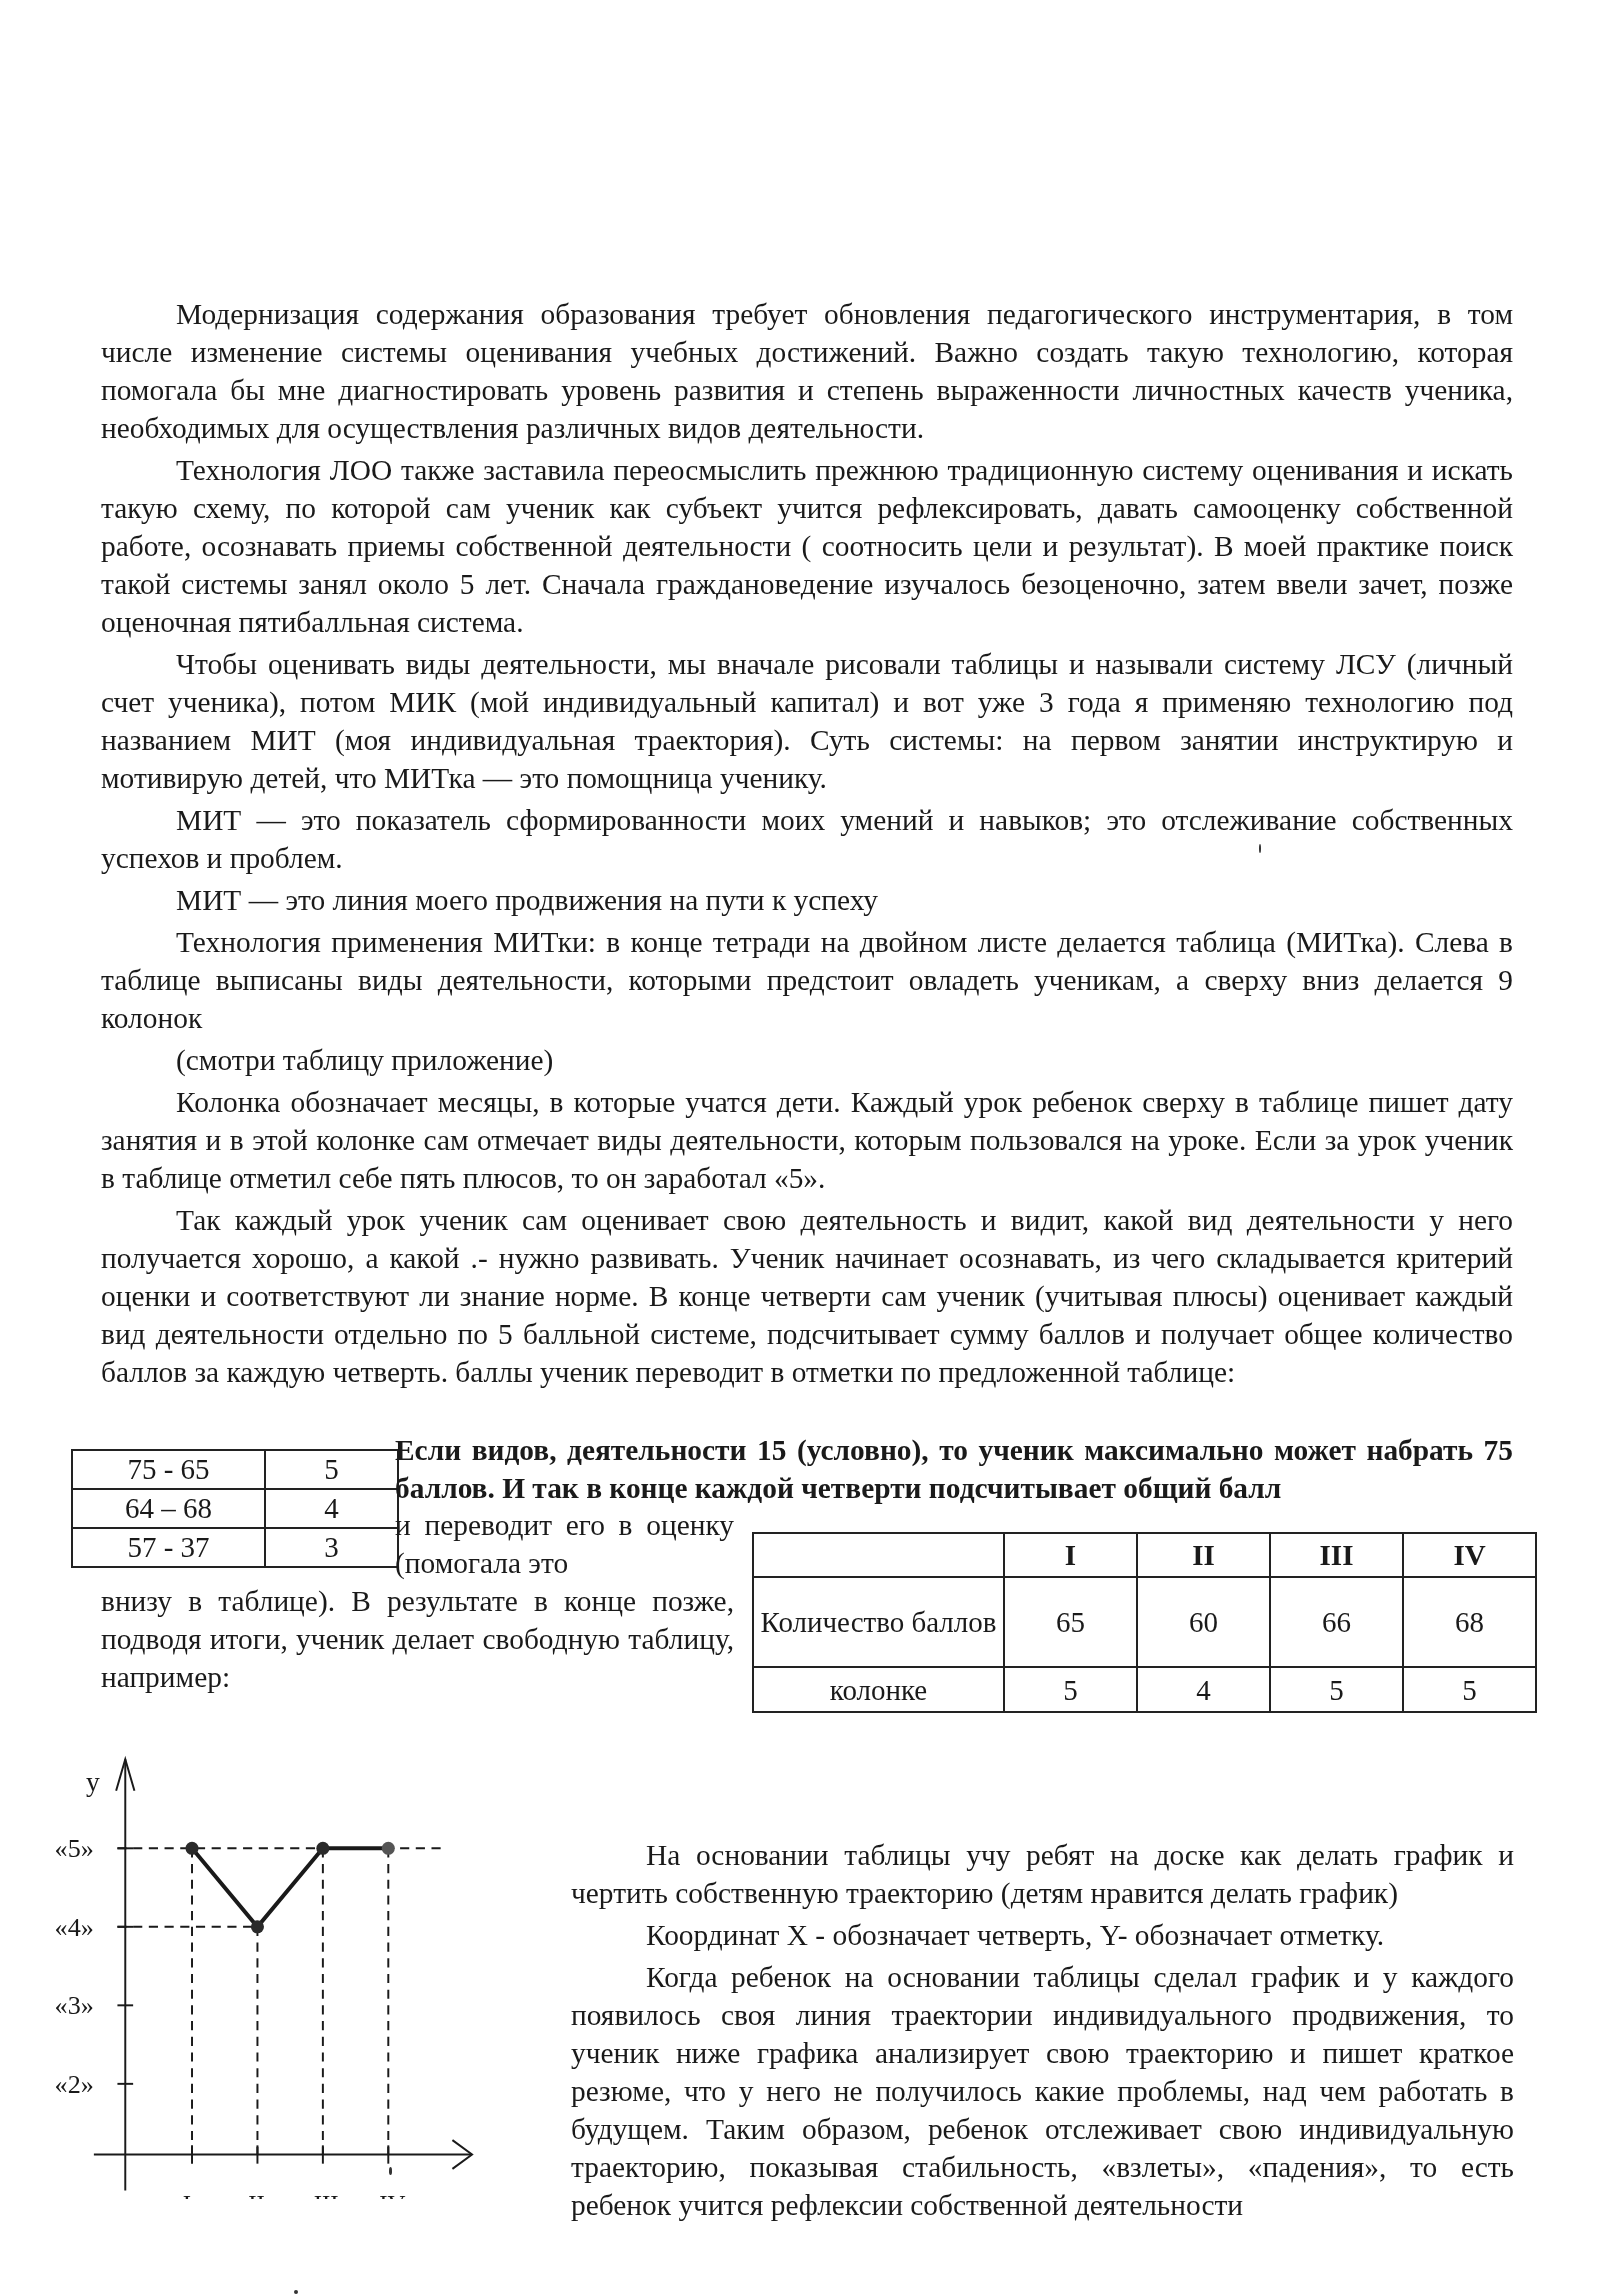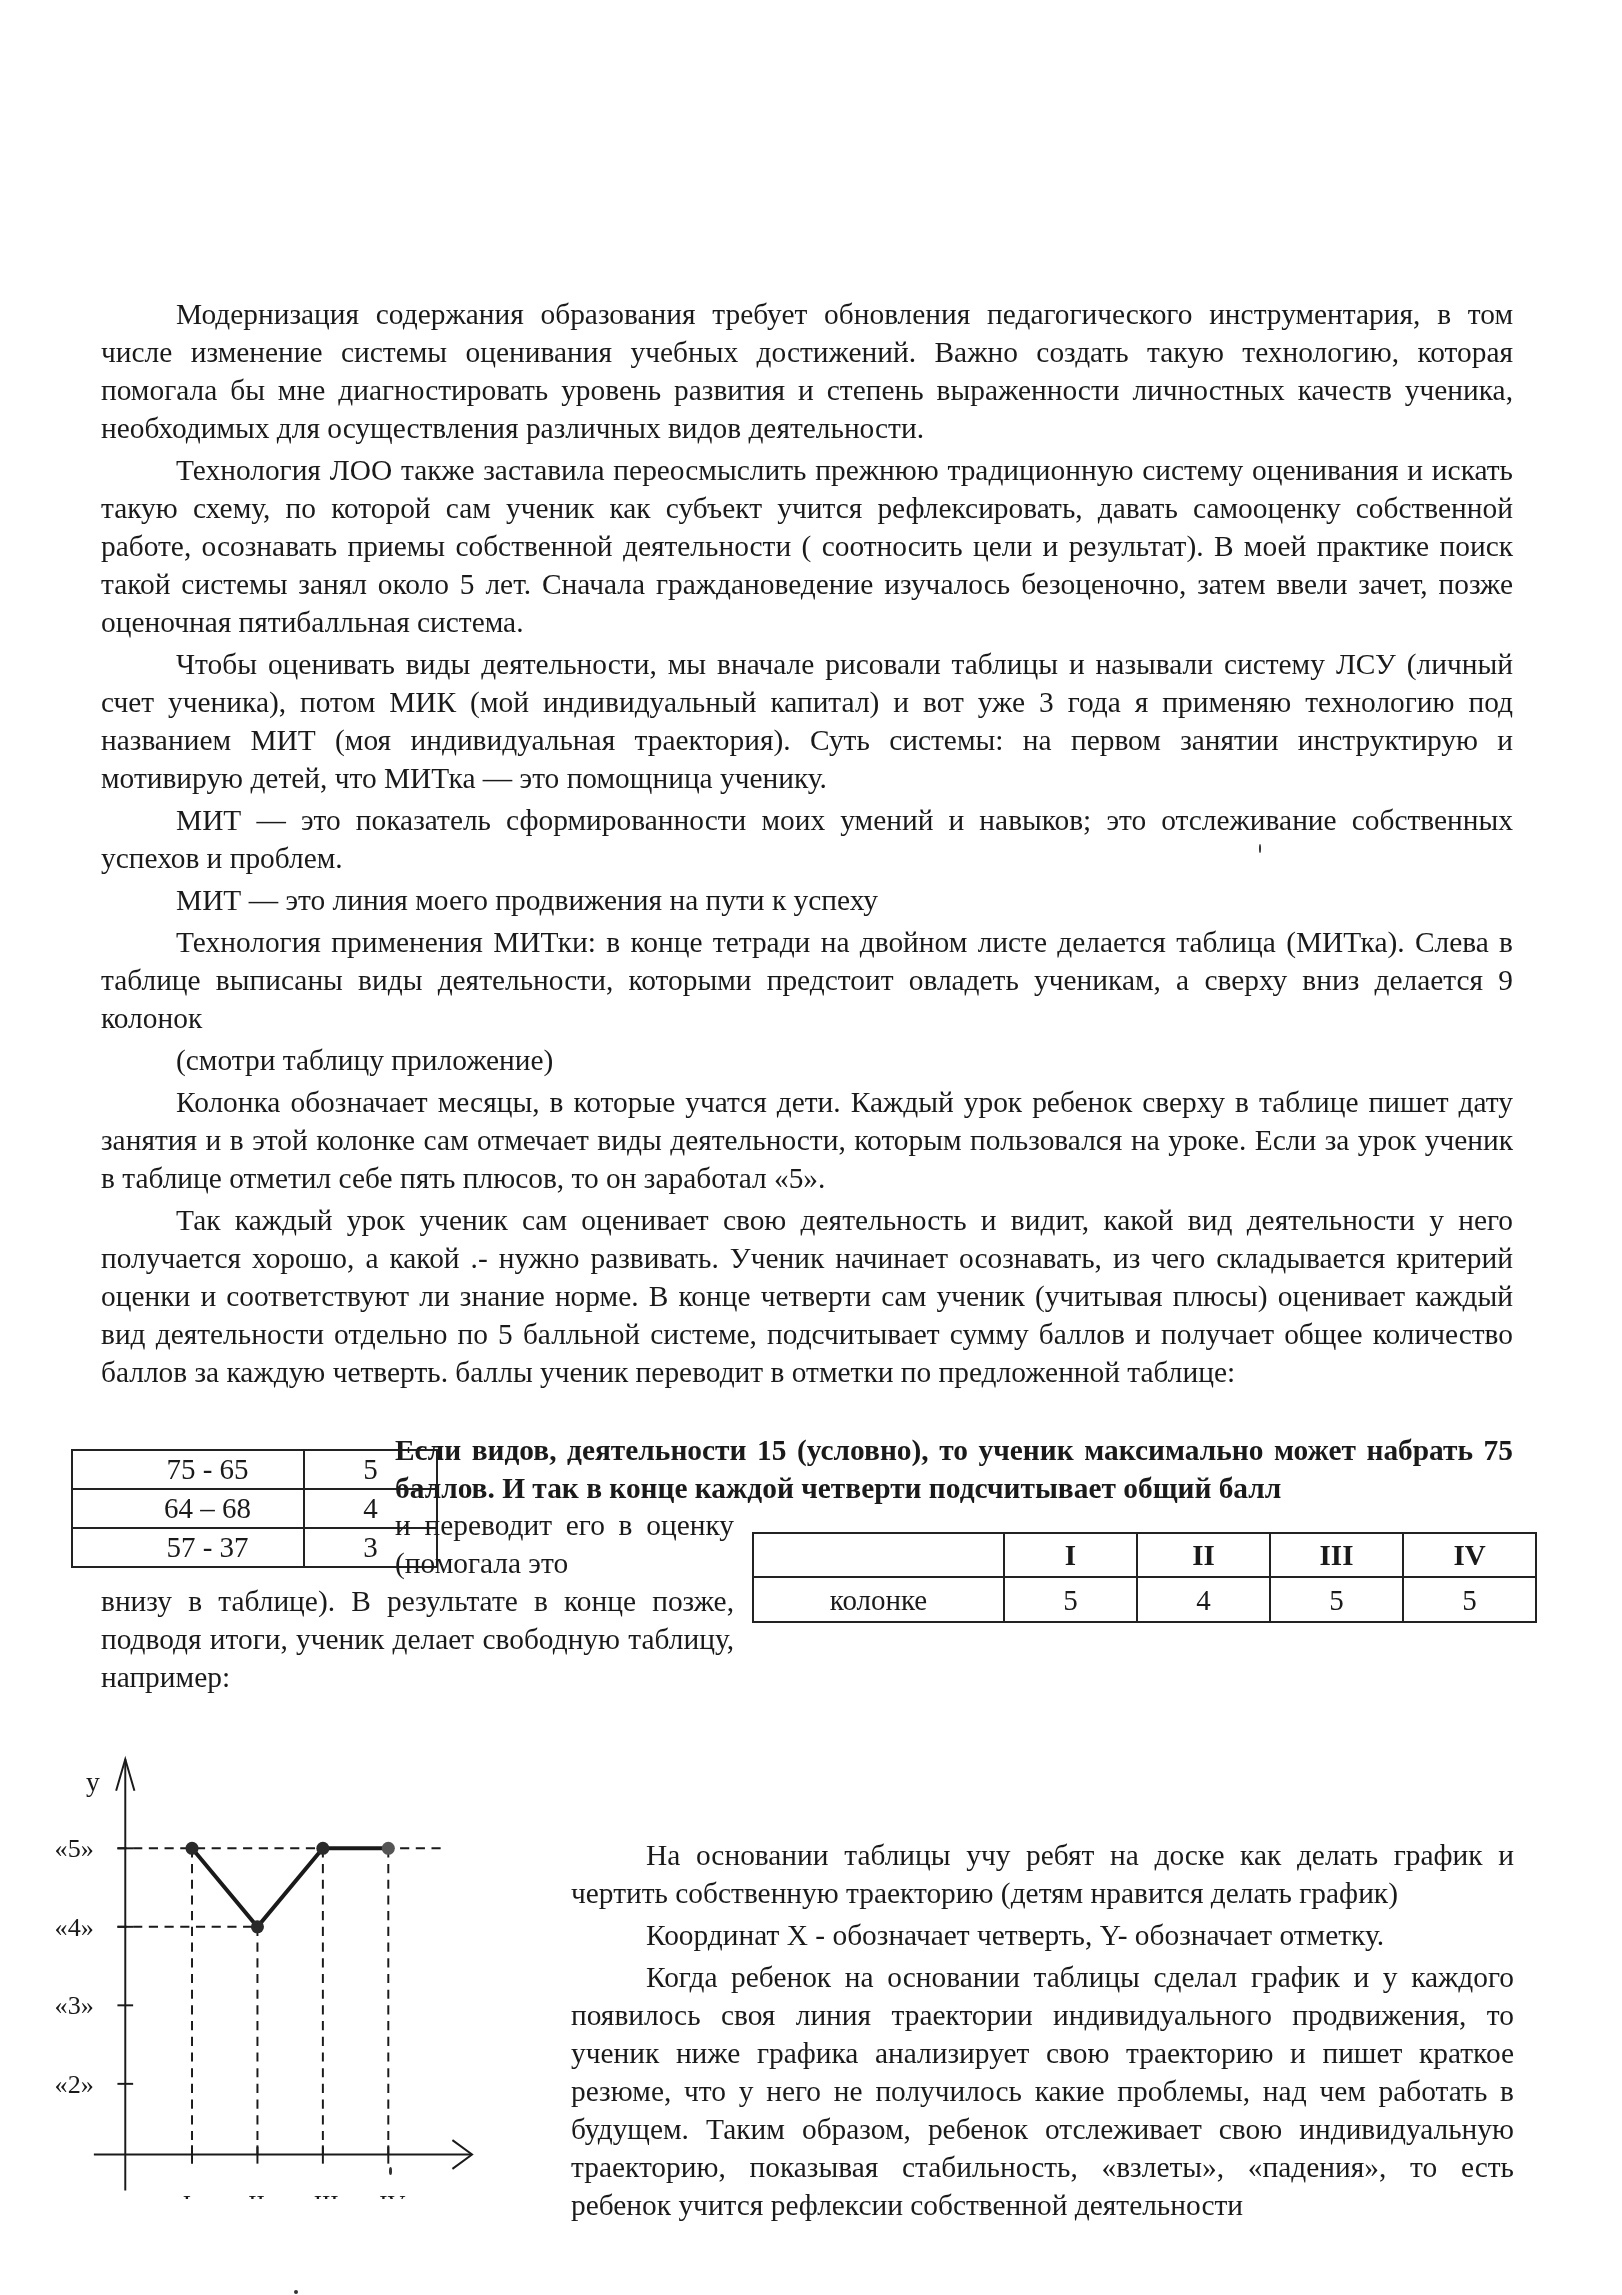--- a/index.html
+++ b/index.html
@@ -14,21 +14,21 @@
   }
   .noind { text-indent: 0; }
   #top-block { position: absolute; left: 97px; top: 291px; width: 1420px; }
 
   
   #grade-table { position: absolute; left: 71px; top: 1449px; border-collapse: collapse; }
   #grade-table td {
     border: 2px solid #222; font-size: 29px; text-align: center;
     height: 37px; padding: 0;
   }
-  #grade-table td.range { width: 191px; padding-left: 39px; }
+  #grade-table td.range { width: 191px; }
   #grade-table td.mark { width: 131px; }
 
   #wrap-right { position: absolute; left: 391px; top: 1427px; width: 1126px; font-weight: bold; }
   #wrap-right .para { text-indent: 0; }
   #wrap-mid { position: absolute; left: 391px; top: 1502px; width: 347px; }
   #wrap-left { position: absolute; left: 97px; top: 1578px; width: 641px; }
 
   
   #q-table { position: absolute; left: 752px; top: 1532px; border-collapse: collapse; }
   #q-table td, #q-table th {
@@ -93,20 +93,27 @@
 
 <table id="q-table">
   <tbody>
       <tr>
     <th class="lbl"></th>
     <th class="qc">I</th>
     <th class="qc">II</th>
     <th class="qc">III</th>
     <th class="qc">IV</th>
   </tr>
+  <tr class="r-points">
+    <td class="lbl">Количество баллов</td>
+    <td>65</td>
+    <td>60</td>
+    <td>66</td>
+    <td>68</td>
+  </tr>
   <tr class="r-marks">
     <td class="lbl">колонке</td>
     <td>5</td>
     <td>4</td>
     <td>5</td>
     <td>5</td>
   </tr>
 </tbody>
   </table>
 

